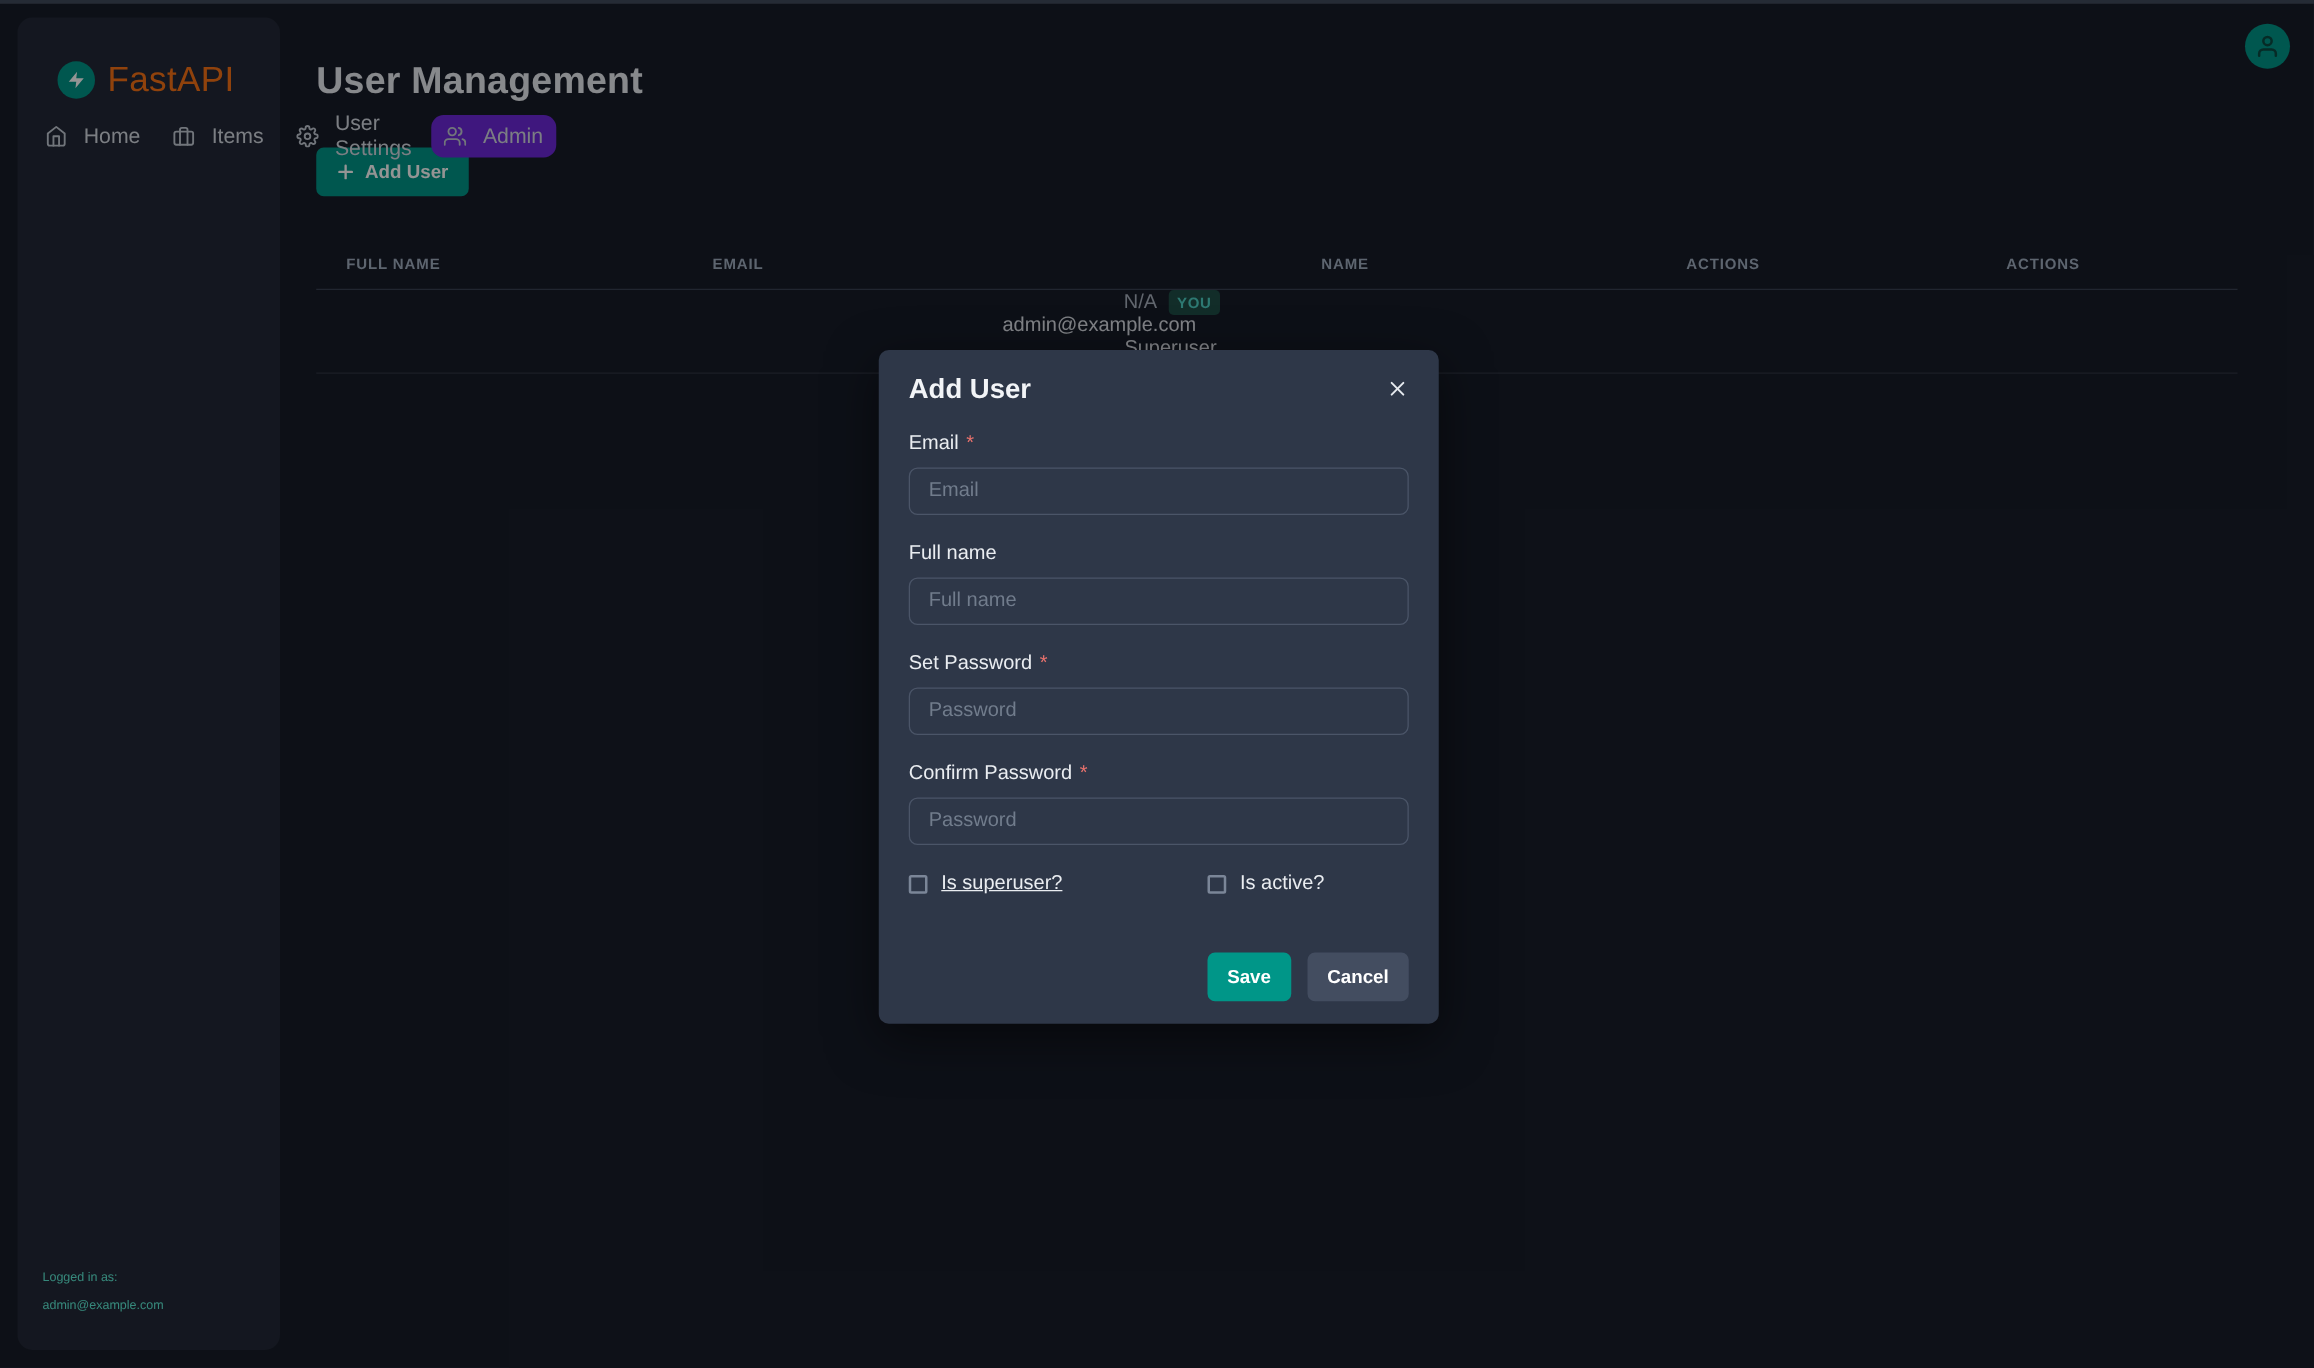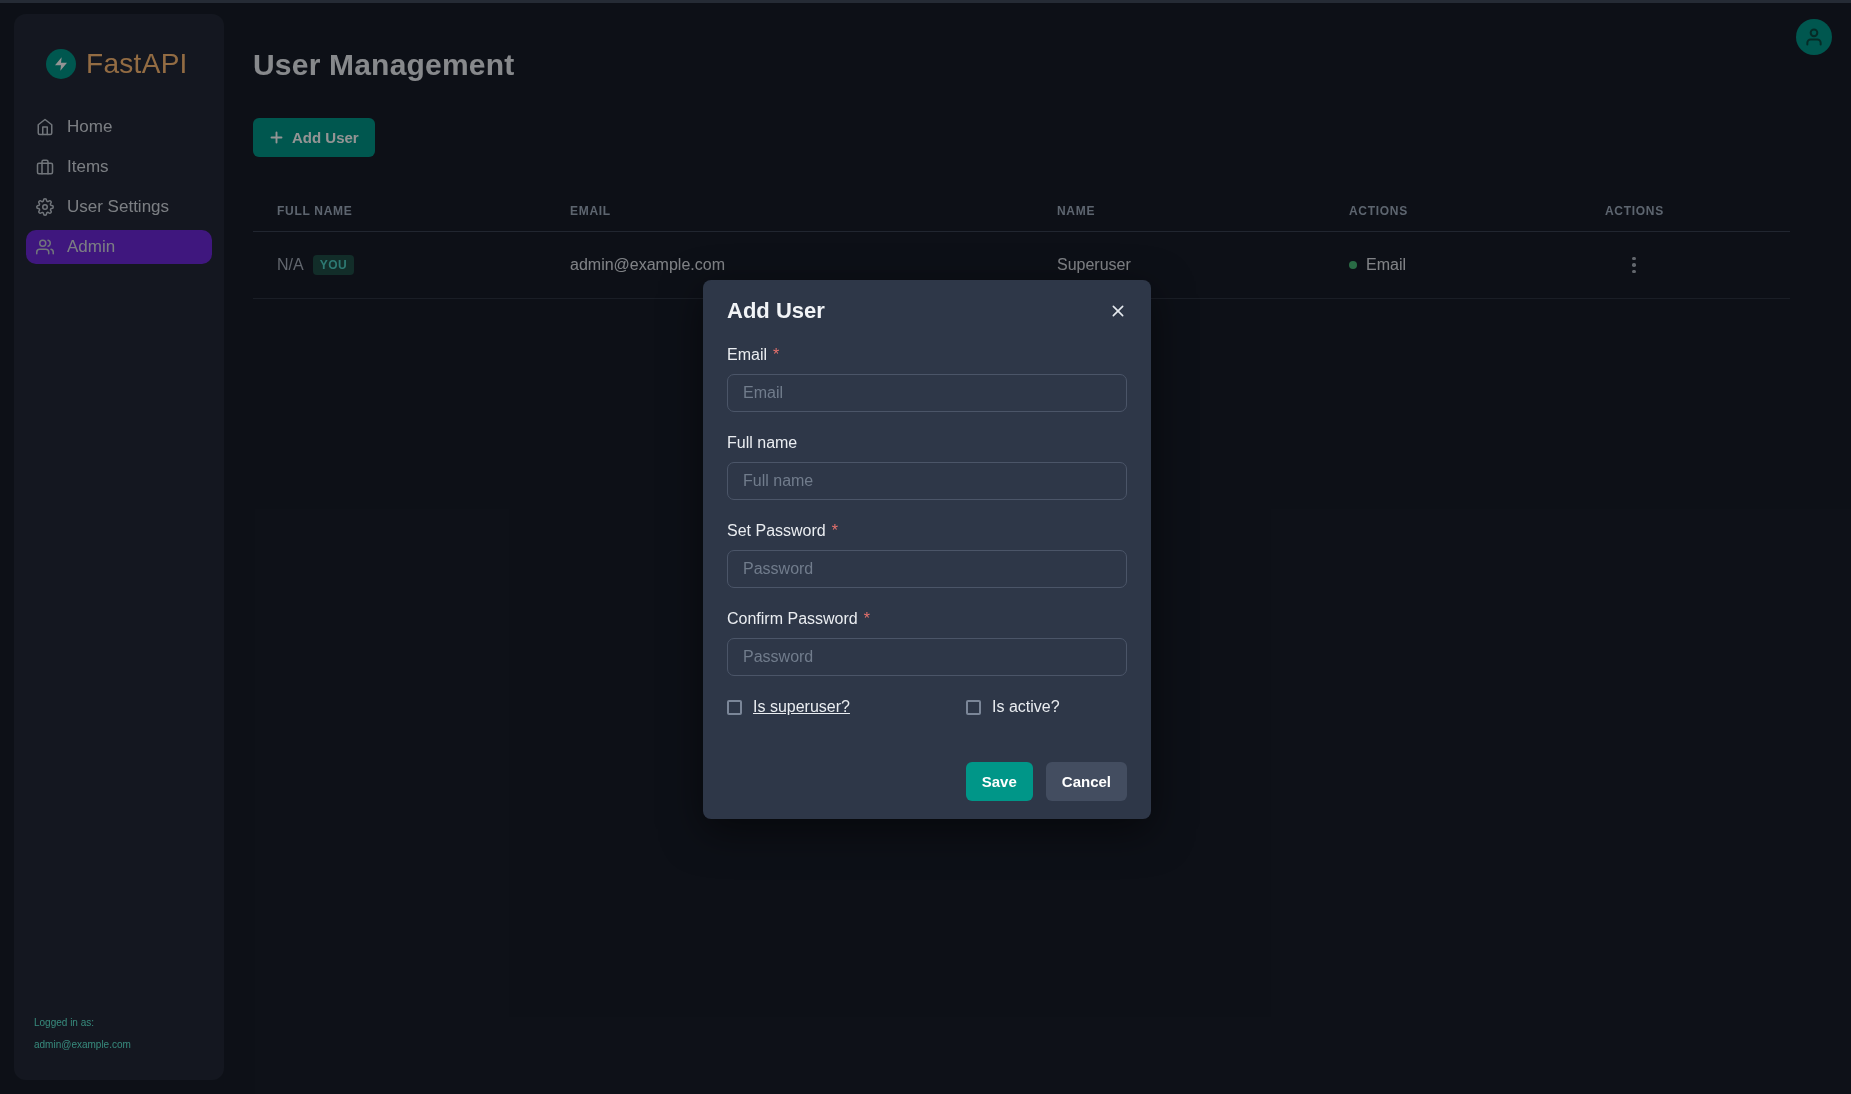--- a/index.html
+++ b/index.html
@@ -15,22 +15,22 @@
   
   .sidebar {
     position:absolute; left:14px; top:14px; width:210px; height:1066px;
     background:#232937; border-radius:12px; z-index:1;
   }
   .logo { display:flex; align-items:center; gap:10px; padding:34px 0 0 32px; }
   .logo-circle {
     width:30px; height:30px; border-radius:50%; background:#009688;
     display:flex; align-items:center; justify-content:center; flex:0 0 auto;
   }
-  .logo-text { font-size:28px; font-weight:500; color:#fdba74; letter-spacing:0.3px; }
-  .nav { margin-top:30px; padding:0 12px; display:flex; flex-direction:column; gap:6px; }
+  .logo-text { font-size:28px; font-weight:500; color:#f97316; letter-spacing:0.3px; }
+  .nav { margin-top:12px; padding:0 12px; display:flex; flex-direction:row; gap:6px; }
   .nav-item {
     display:flex; align-items:center; gap:13px; height:34px; padding:0 10px;
     border-radius:10px; color:#d5dae2; font-size:17px; cursor:pointer;
   }
   .nav-item.active { background:#6d28d9; }
   .nav-item svg { stroke:#c3cad4; }
   .sidebar-footer {
     position:absolute; left:20px; bottom:24px;
     color:#5eead4; font-size:10px; line-height:22px;
   }
@@ -46,21 +46,21 @@
     color:#ffffff; font-size:15px; font-weight:700;
     display:flex; align-items:center; gap:8px; cursor:pointer;
     font-family:"Liberation Sans", sans-serif;
   }
   .data-table { position:absolute; left:253px; top:190px; width:1537px; }
   .thead { display:flex; height:42px; align-items:center; border-bottom:1px solid #3a4254; }
   .th {
     font-size:12px; font-weight:700; color:#a0aec0;
     letter-spacing:0.7px; padding-left:24px;
   }
-  .trow { display:flex; height:67px; align-items:center; border-bottom:1px solid #2e3443; }
+  .trow { display:flex; height:67px; align-items:center; border-bottom:1px solid #2e3443;flex-direction:column; }
   .td { padding-left:24px; font-size:16px; color:#dce0e7; display:flex; align-items:center; }
   .col-0 { width:293px; } .col-1 { width:487px; } .col-2 { width:292px; }
   .col-3 { width:256px; } .col-4 { width:209px; }
   .na-text { color:#a8b0bd; }
   .you-badge {
     margin-left:9px; background:#1f4e47; color:#4fd1c5;
     font-size:12px; font-weight:700; letter-spacing:0.5px;
     padding:3px 7px; border-radius:4px;
   }
   .status-dot { width:8px; height:8px; border-radius:50%; background:#48bb78; margin-right:9px; }

